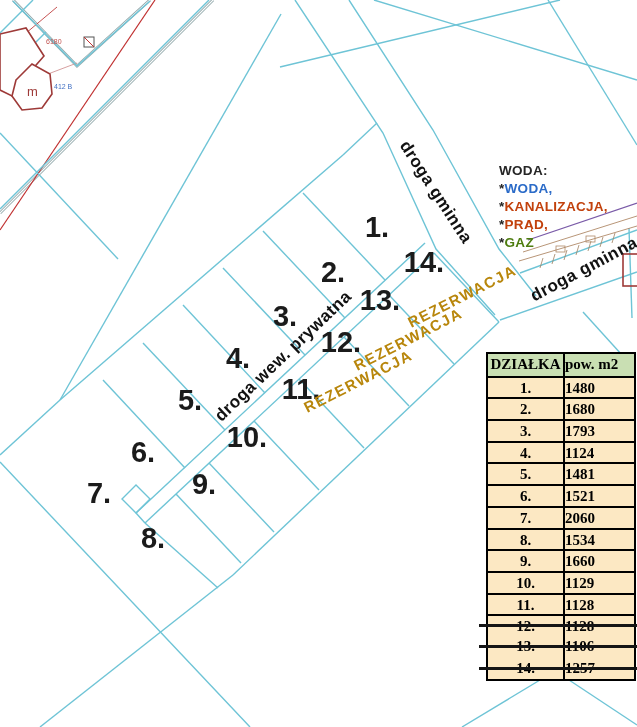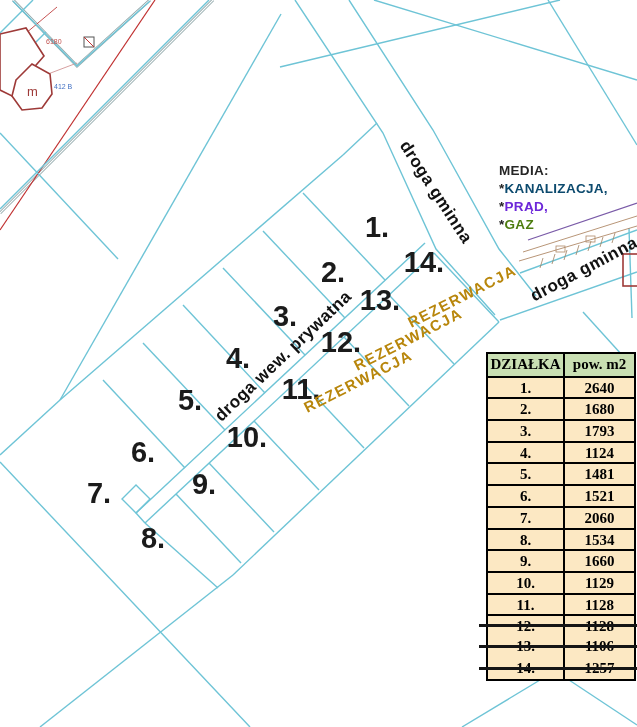--- a/index.html
+++ b/index.html
@@ -18,21 +18,21 @@
          line-height:18px;color:#262626;letter-spacing:0.3px;}
   .media .item .star{color:#262626;}
   
   .ptable{position:absolute;left:486px;top:352px;width:146px;border:2px solid #000;
           background:#fce8c3;font-family:"Liberation Serif",serif;font-weight:bold;
           font-size:15px;color:#000;box-sizing:content-box;}
   .prow{display:flex;height:21.7px;line-height:20px;box-sizing:border-box;}
   .prow + .prow{border-top:2px solid #000;}
   .prow.head{background:#c9dfb3;}
   .pc1{width:77px;border-right:2px solid #000;text-align:center;box-sizing:border-box;}
-  .pc2{flex:1;text-align:center;}
+  .pc2{flex:1;}
   .strike-bar{position:absolute;left:-9px;width:164px;height:3px;background:#151515;}
 </style>
 </head>
 <body>
 
 <div class="stage">
 
 <svg width="637" height="727" viewBox="0 0 637 727">
 
   <g>
@@ -153,36 +153,37 @@
   </g>
 
   <g>
     <text class="rez" x="462" y="296" text-anchor="middle" dominant-baseline="central" transform="rotate(-27 462 296)">REZERWACJA</text>
     <text class="rez" x="408" y="339" text-anchor="middle" dominant-baseline="central" transform="rotate(-27 408 339)">REZERWACJA</text>
     <text class="rez" x="358" y="381" text-anchor="middle" dominant-baseline="central" transform="rotate(-27 358 381)">REZERWACJA</text>
   </g>
 </svg>
 
 <div class="media">
-  <div>MEDIA:</div>
+  <div>WODA:</div>
   <div id="media-items">
-        <div class="item"><span class="star">*</span><span style="color: #0c4a6e; text-align: right;">KANALIZACJA,</span></div>
-        <div class="item"><span class="star">*</span><span style="color: #6d28d9;">PRĄD,</span></div>
+        <div class="item"><span class="star">*</span><span style="color: rgb(43, 107, 200);">WODA,</span></div>
+        <div class="item"><span class="star">*</span><span style="color: #c2410c; text-align: right;">KANALIZACJA,</span></div>
+        <div class="item"><span class="star">*</span><span style="color: #c2410c;">PRĄD,</span></div>
         <div class="item"><span class="star">*</span><span style="color: #4d7c0f;">GAZ</span></div>
       </div>
 </div>
 
 <div class="ptable" id="ptable">
   <div class="prow head">
     <div class="pc1">DZIAŁKA</div>
     <div class="pc2">pow. m2</div>
   </div>
 <div class="prow">
         <div class="pc1">1.</div>
-        <div class="pc2">2640</div>
+        <div class="pc2">1480</div>
       </div>
       <div class="prow">
         <div class="pc1">2.</div>
         <div class="pc2">1680</div>
       </div>
       <div class="prow">
         <div class="pc1">3.</div>
         <div class="pc2">1793</div>
       </div>
       <div class="prow">

